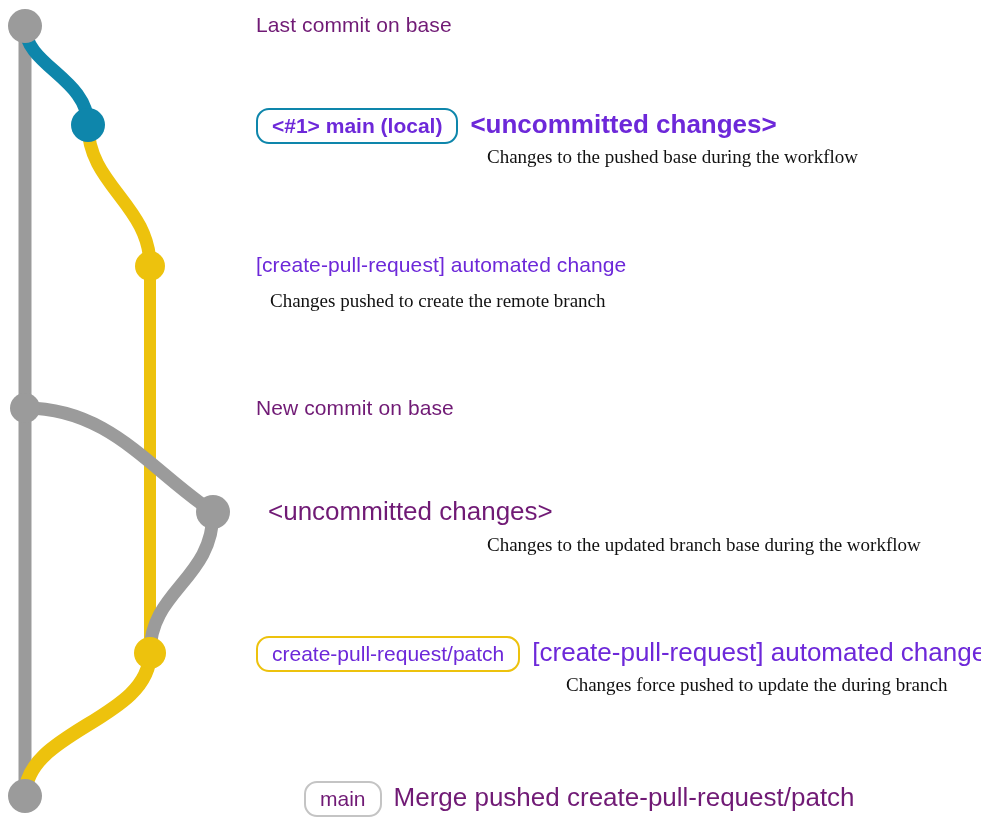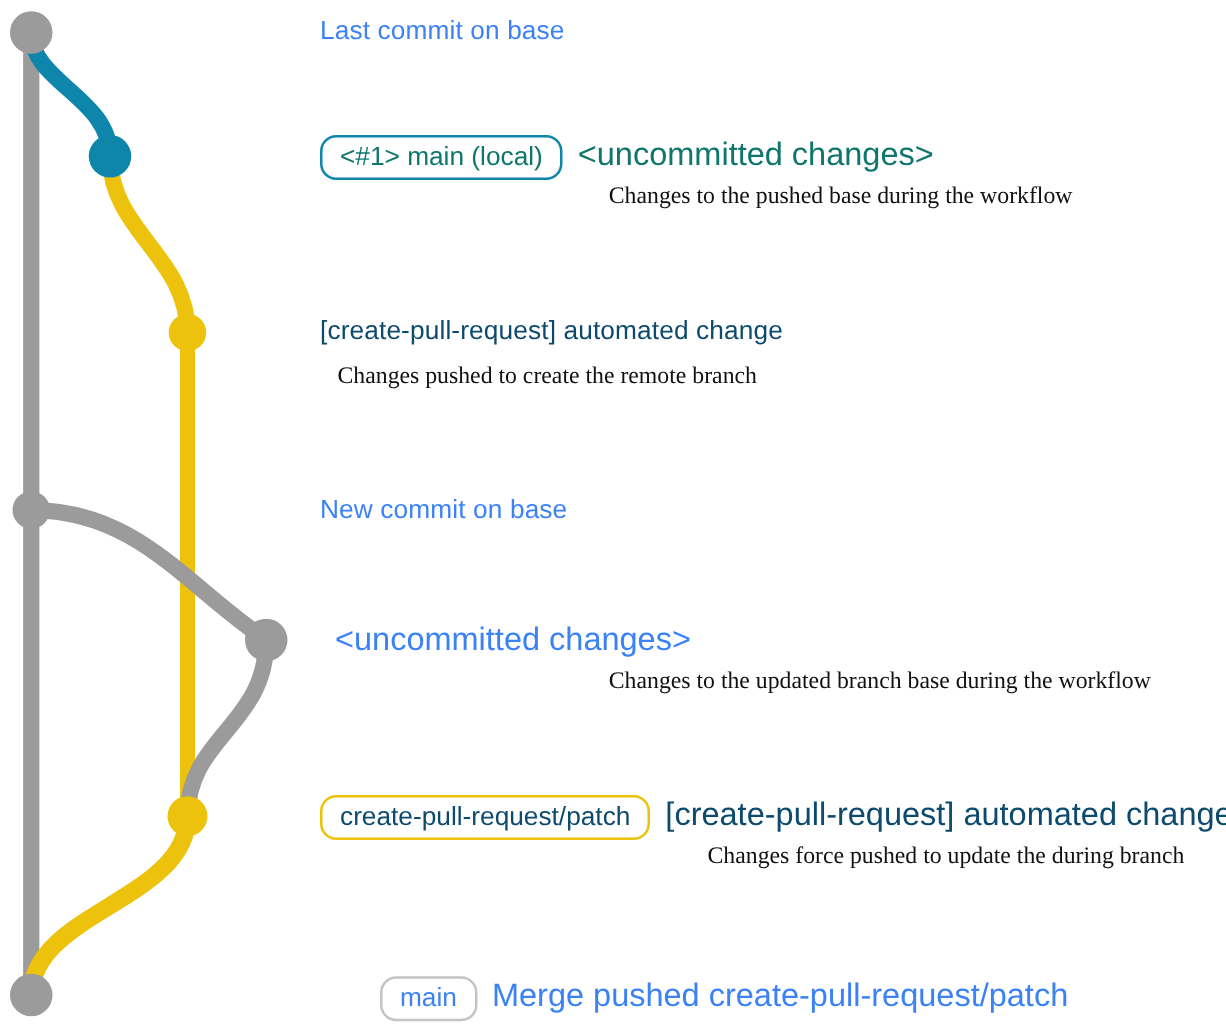--- a/index.html
+++ b/index.html
@@ -54,23 +54,23 @@
     font-size: 26px;
     margin-left: 12px;
   }
   .desc {
     position: absolute;
     font-family: "Liberation Serif", serif;
     font-size: 19px;
     color: #111111;
     white-space: nowrap;
   }
-  .c-blue   { color: #0f766e; }
-  .c-yellow { color: #0c4a6e; }
-  .c-gray   { color: #3b82f6; }
+  .c-blue   { color: #6d28d9; font-weight: bold; }
+  .c-yellow { color: #6d28d9; }
+  .c-gray   { color: #701a75; }
   .b-blue   { border-color: #0e86ab; }
   .b-yellow { border-color: #edc20d; }
   .b-gray   { border-color: #c4c4c4; }
 </style>
 </head>
 <body>
 
 <div id="canvas">
 
   <svg id="graph-svg" viewBox="0 0 981 827" xmlns="http://www.w3.org/2000/svg">

